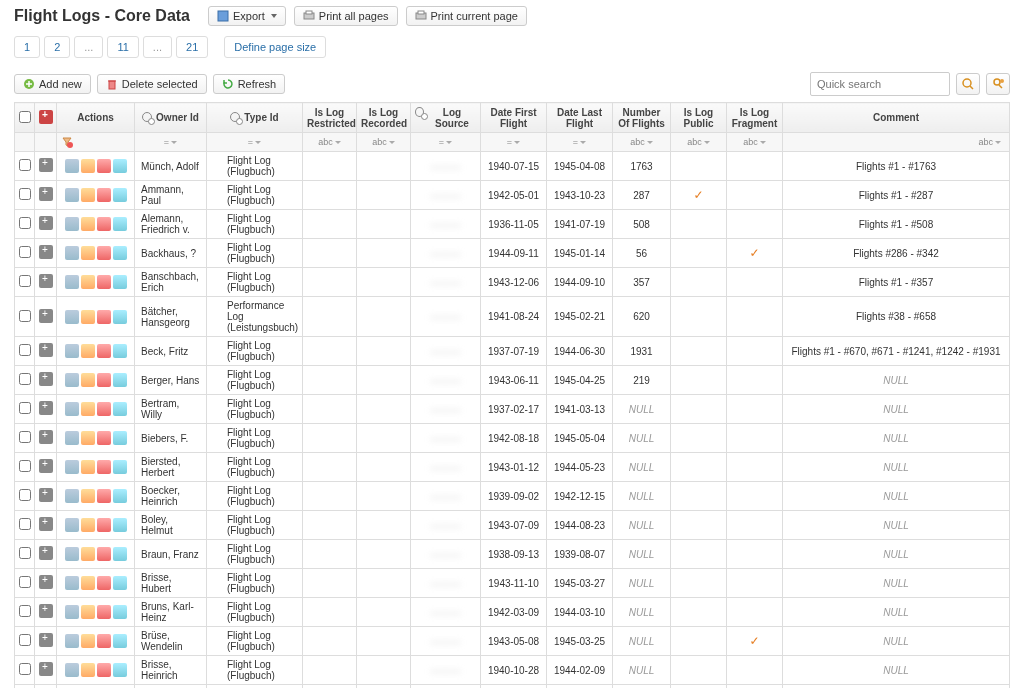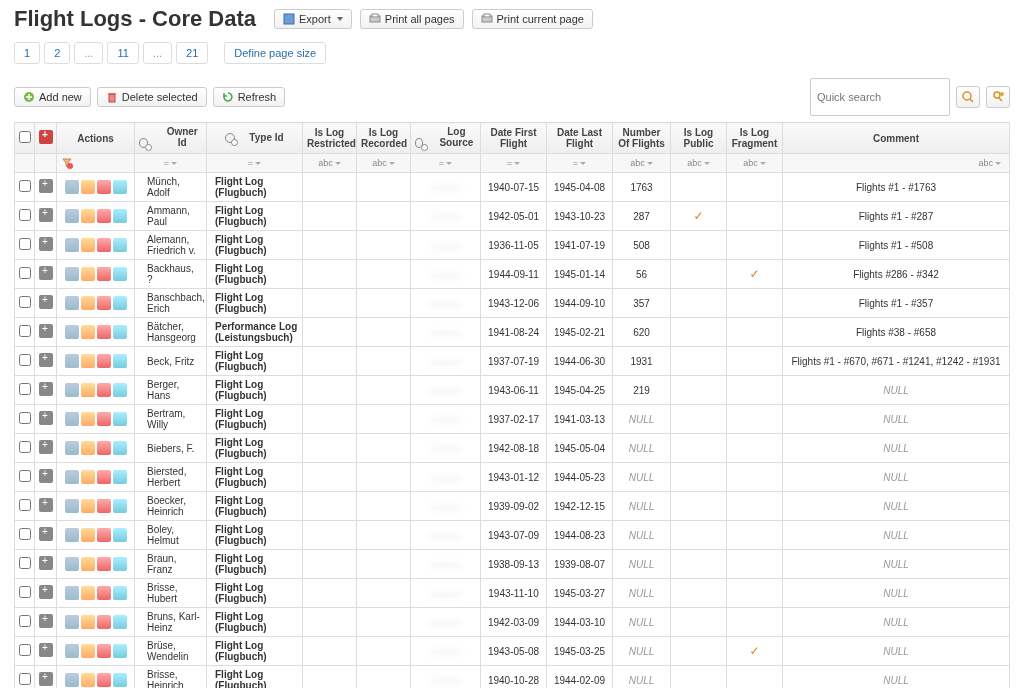--- a/index.html
+++ b/index.html
@@ -1,38 +1,38 @@
 <!DOCTYPE html>
 <html><head>
 <meta charset="utf-8">
 <style>
 * { box-sizing: border-box; margin: 0; padding: 0; }
 body { font-family: Arial, Helvetica, sans-serif; font-size: 11px; background: #fff; color: #333; }
 .page { width: 1024px; height: 688px; padding: 6px 14px; background: #fff; position: relative; }
 .header { display: flex; align-items: center; gap: 8px; margin-bottom: 6px; }
-h1 { font-size: 22px; font-weight: bold; color: #333; margin-right: 10px; }
+h1 { font-size: 16px; font-weight: bold; color: #333; margin-right: 10px; }
 .btn { display: inline-flex; align-items: center; gap: 4px; padding: 3px 8px; border: 1px solid #ccc; border-radius: 3px; background: linear-gradient(#fff,#f2f2f2); font-size: 11px; cursor: pointer; color: #333; }
 .caret { width: 0; height: 0; border-left: 3px solid transparent; border-right: 3px solid transparent; border-top: 4px solid #666; display: inline-block; margin-left: 2px; }
 .pagination { display: flex; align-items: center; gap: 4px; margin: 10px 0 14px; }
 .page-btn { padding: 4px 9px; border: 1px solid #ddd; border-radius: 3px; font-size: 11px; color: #2a6fa8; cursor: pointer; background: #fff; }
 .page-btn.muted { color: #999; }
 .page-btn.link { color: #2a6fa8; border-color: #ddd; }
 .toolbar-row { display: flex; align-items: center; gap: 6px; margin-bottom: 6px; margin-top: 8px; }
 .spacer { flex: 1; }
-.quick-search { border: 1px solid #ccc; padding: 12px 6px; font-size: 11px; width: 140px; border-radius: 2px; }
+.quick-search { border: 1px solid #ccc; padding: 5px 6px; font-size: 11px; width: 140px; border-radius: 2px; }
 .icon-btn { width: 24px; height: 22px; border: 1px solid #ccc; border-radius: 3px; background: linear-gradient(#fff,#f2f2f2); display: inline-flex; align-items: center; justify-content: center; cursor: pointer; }
 table { border-collapse: collapse; width: 100%; table-layout: fixed; }
 th, td { border: 1px solid #ddd; padding: 3px 4px; font-size: 10px; vertical-align: middle; }
 th { background: linear-gradient(#fafafa,#eee); font-weight: bold; color: #444; text-align: center; height: 30px; }
 .filter-row td { background: #f7f7f7; height: 18px; text-align: center; color: #999; font-size: 9px; }
 .filter-cell { display: inline-flex; align-items: center; gap: 2px; color: #888; }
 .mini-caret { width: 0; height: 0; border-left: 3px solid transparent; border-right: 3px solid transparent; border-top: 3px solid #aaa; display: inline-block; }
 tbody td { text-align: center; height: 22px; }
-tbody td.owner { text-align: left; padding-left: 12px; }
-tbody td.type { text-align: left; padding-left: 8px; font-weight: bold; }
+tbody td.owner { text-align: left; padding-left: 6px; }
+tbody td.type { text-align: left; padding-left: 20px; }
 tbody td.comment { text-align: center; }
 .null { color: #999; font-style: italic; }
 .chk { width: 12px; height: 12px; }
 .action-icons { display: flex; gap: 2px; align-items: center; justify-content: center; }
 .ai { width: 14px; height: 14px; display: inline-block; border-radius: 2px; }
 .ai-expand { background: #888; position: relative; }
 .ai-expand::after { content: "+"; position: absolute; top: -1px; left: 3px; color: #fff; font-size: 10px; }
 .ai-list { background: linear-gradient(#bcd, #9bc); }
 .ai-edit { background: linear-gradient(#fd9, #fa6); }
 .ai-del { background: linear-gradient(#faa, #e66); }
@@ -46,21 +46,21 @@
 .col-type { width: 96px; }
 .col-restr { width: 54px; }
 .col-rec { width: 54px; }
 .col-src { width: 70px; }
 .col-dff { width: 66px; }
 .col-dlf { width: 66px; }
 .col-nf { width: 58px; }
 .col-pub { width: 56px; }
 .col-frag { width: 56px; }
 .col-com { width: auto; }
-.th-link { display: inline-flex; align-items: flex-end; gap: 14px; }
+.th-link { display: inline-flex; align-items: flex-start; gap: 4px; }
 .link-ico { width: 10px; height: 10px; display: inline-block; border: 1px solid #888; border-radius: 50%; position: relative; }
 .link-ico::after { content: ""; position: absolute; width: 5px; height: 5px; border: 1px solid #888; border-radius: 50%; left: 5px; top: 5px; background: #fff; }
 svg { display: block; }
 </style>
 </head>
 <body>
 
 <div class="page">
   <div class="header">
     <h1>Flight Logs - Core Data</h1>

